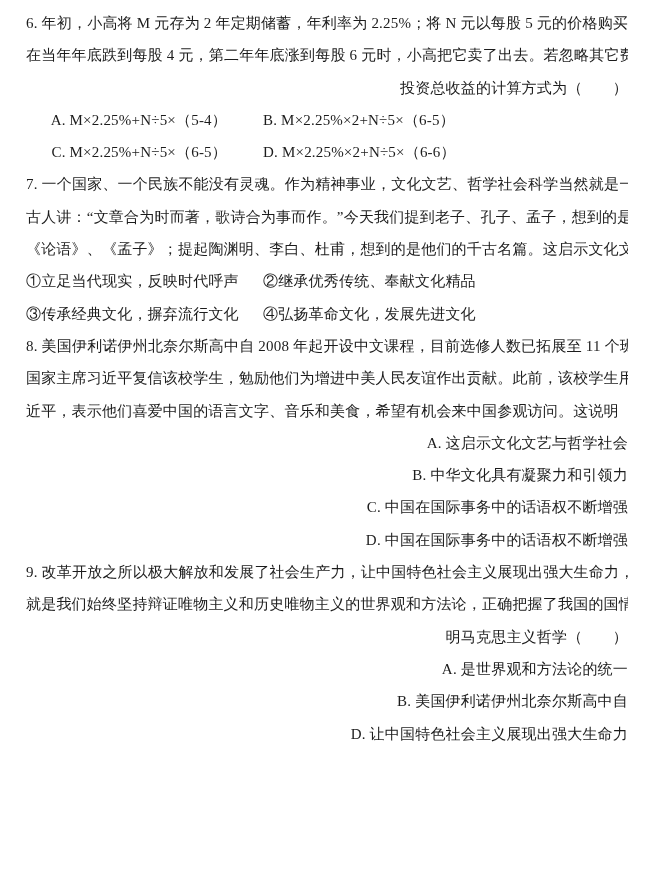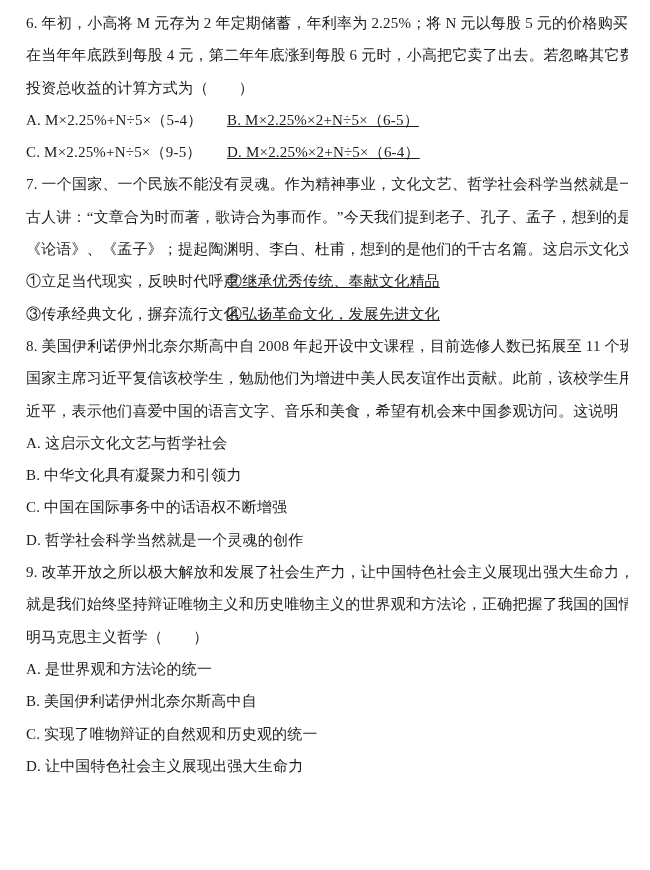--- a/index.html
+++ b/index.html
@@ -17,51 +17,52 @@
     font-size: 15px;
     color: #1c1c1c;
     overflow: hidden;
   }
   .line {
     height: 32.3px;
     line-height: 32.3px;
     white-space: nowrap;
     overflow: hidden;
     letter-spacing: 0.2px;
+    text-align: right;
   }
   
   .full {
     text-align: justify;
     text-align-last: justify;
   }
-  .optrow { display: flex; }
+  .optrow { display: flex; gap: 36px; }
   .optrow .col-left {
     display: inline-block;
     width: 201px;
     flex: 0 0 201px;
   }
-  .optrow .col-right { display: inline-block; text-decoration: underline; }
+  .optrow .col-right { display: inline-block; }
   .inline-opts span { margin-right: 18px; }
 </style>
 </head>
 <body>
 
 <div class="page">
 
   <section>
     <div class="line full">6. 年初，小高将 M 元存为 2 年定期储蓄，年利率为 2.25%；将 N 元以每股 5 元的价格购买某股票，该股票</div>
     <div class="line full">在当年年底跌到每股 4 元，第二年年底涨到每股 6 元时，小高把它卖了出去。若忽略其它费用，小高两年</div>
     <div class="line">投资总收益的计算方式为（　　）</div>
     <div class="line optrow">
       <span class="col-left">A. M×2.25%+N÷5×（5-4）</span>
       <span class="col-right">B. M×2.25%×2+N÷5×（6-5）</span>
     </div>
     <div class="line optrow">
-      <span class="col-left">C. M×2.25%+N÷5×（9-5）</span>
-      <span class="col-right">D. M×2.25%×2+N÷5×（6-4）</span>
+      <span class="col-left">C. M×2.25%+N÷5×（6-5）</span>
+      <span class="col-right">D. M×2.25%×2+N÷5×（6-6）</span>
     </div>
   </section>
 
   <section>
     <div class="line full">7. 一个国家、一个民族不能没有灵魂。作为精神事业，文化文艺、哲学社会科学当然就是一个灵魂的创作。</div>
     <div class="line full">古人讲：“文章合为时而著，歌诗合为事而作。”今天我们提到老子、孔子、孟子，想到的是《道德经》、</div>
     <div class="line full">《论语》、《孟子》；提起陶渊明、李白、杜甫，想到的是他们的千古名篇。这启示文化文艺与哲学社会</div>
     <div class="line optrow">
       <span class="col-left">①立足当代现实，反映时代呼声</span>
       <span class="col-right">②继承优秀传统、奉献文化精品</span>
@@ -72,26 +73,25 @@
     </div>
   </section>
 
   <section>
     <div class="line full">8. 美国伊利诺伊州北奈尔斯高中自 2008 年起开设中文课程，目前选修人数已拓展至 11 个班。2019 年 3 月，</div>
     <div class="line full">国家主席习近平复信该校学生，勉励他们为增进中美人民友谊作出贡献。此前，该校学生用中文写信给习</div>
     <div class="line">近平，表示他们喜爱中国的语言文字、音乐和美食，希望有机会来中国参观访问。这说明（　　）</div>
     <div class="line">A. 这启示文化文艺与哲学社会</div>
     <div class="line">B. 中华文化具有凝聚力和引领力</div>
     <div class="line">C. 中国在国际事务中的话语权不断增强</div>
-    <div class="line">D. 哲学社会科学当然就是一个灵魂的创作</div>
+    <div class="line">D. 中国在国际事务中的话语权不断增强</div>
   </section>
 
   <section>
     <div class="line full">9. 改革开放之所以极大解放和发展了社会生产力，让中国特色社会主义展现出强大生命力，一个重要原因</div>
     <div class="line full">就是我们始终坚持辩证唯物主义和历史唯物主义的世界观和方法论，正确把握了我国的国情与实际。这表</div>
     <div class="line">明马克思主义哲学（　　）</div>
     <div class="line">A. 是世界观和方法论的统一</div>
     <div class="line">B. 美国伊利诺伊州北奈尔斯高中自</div>
-    <div class="line">C. 实现了唯物辩证的自然观和历史观的统一</div>
     <div class="line">D. 让中国特色社会主义展现出强大生命力</div>
   </section>
 
 </div>
 
 </body></html>

